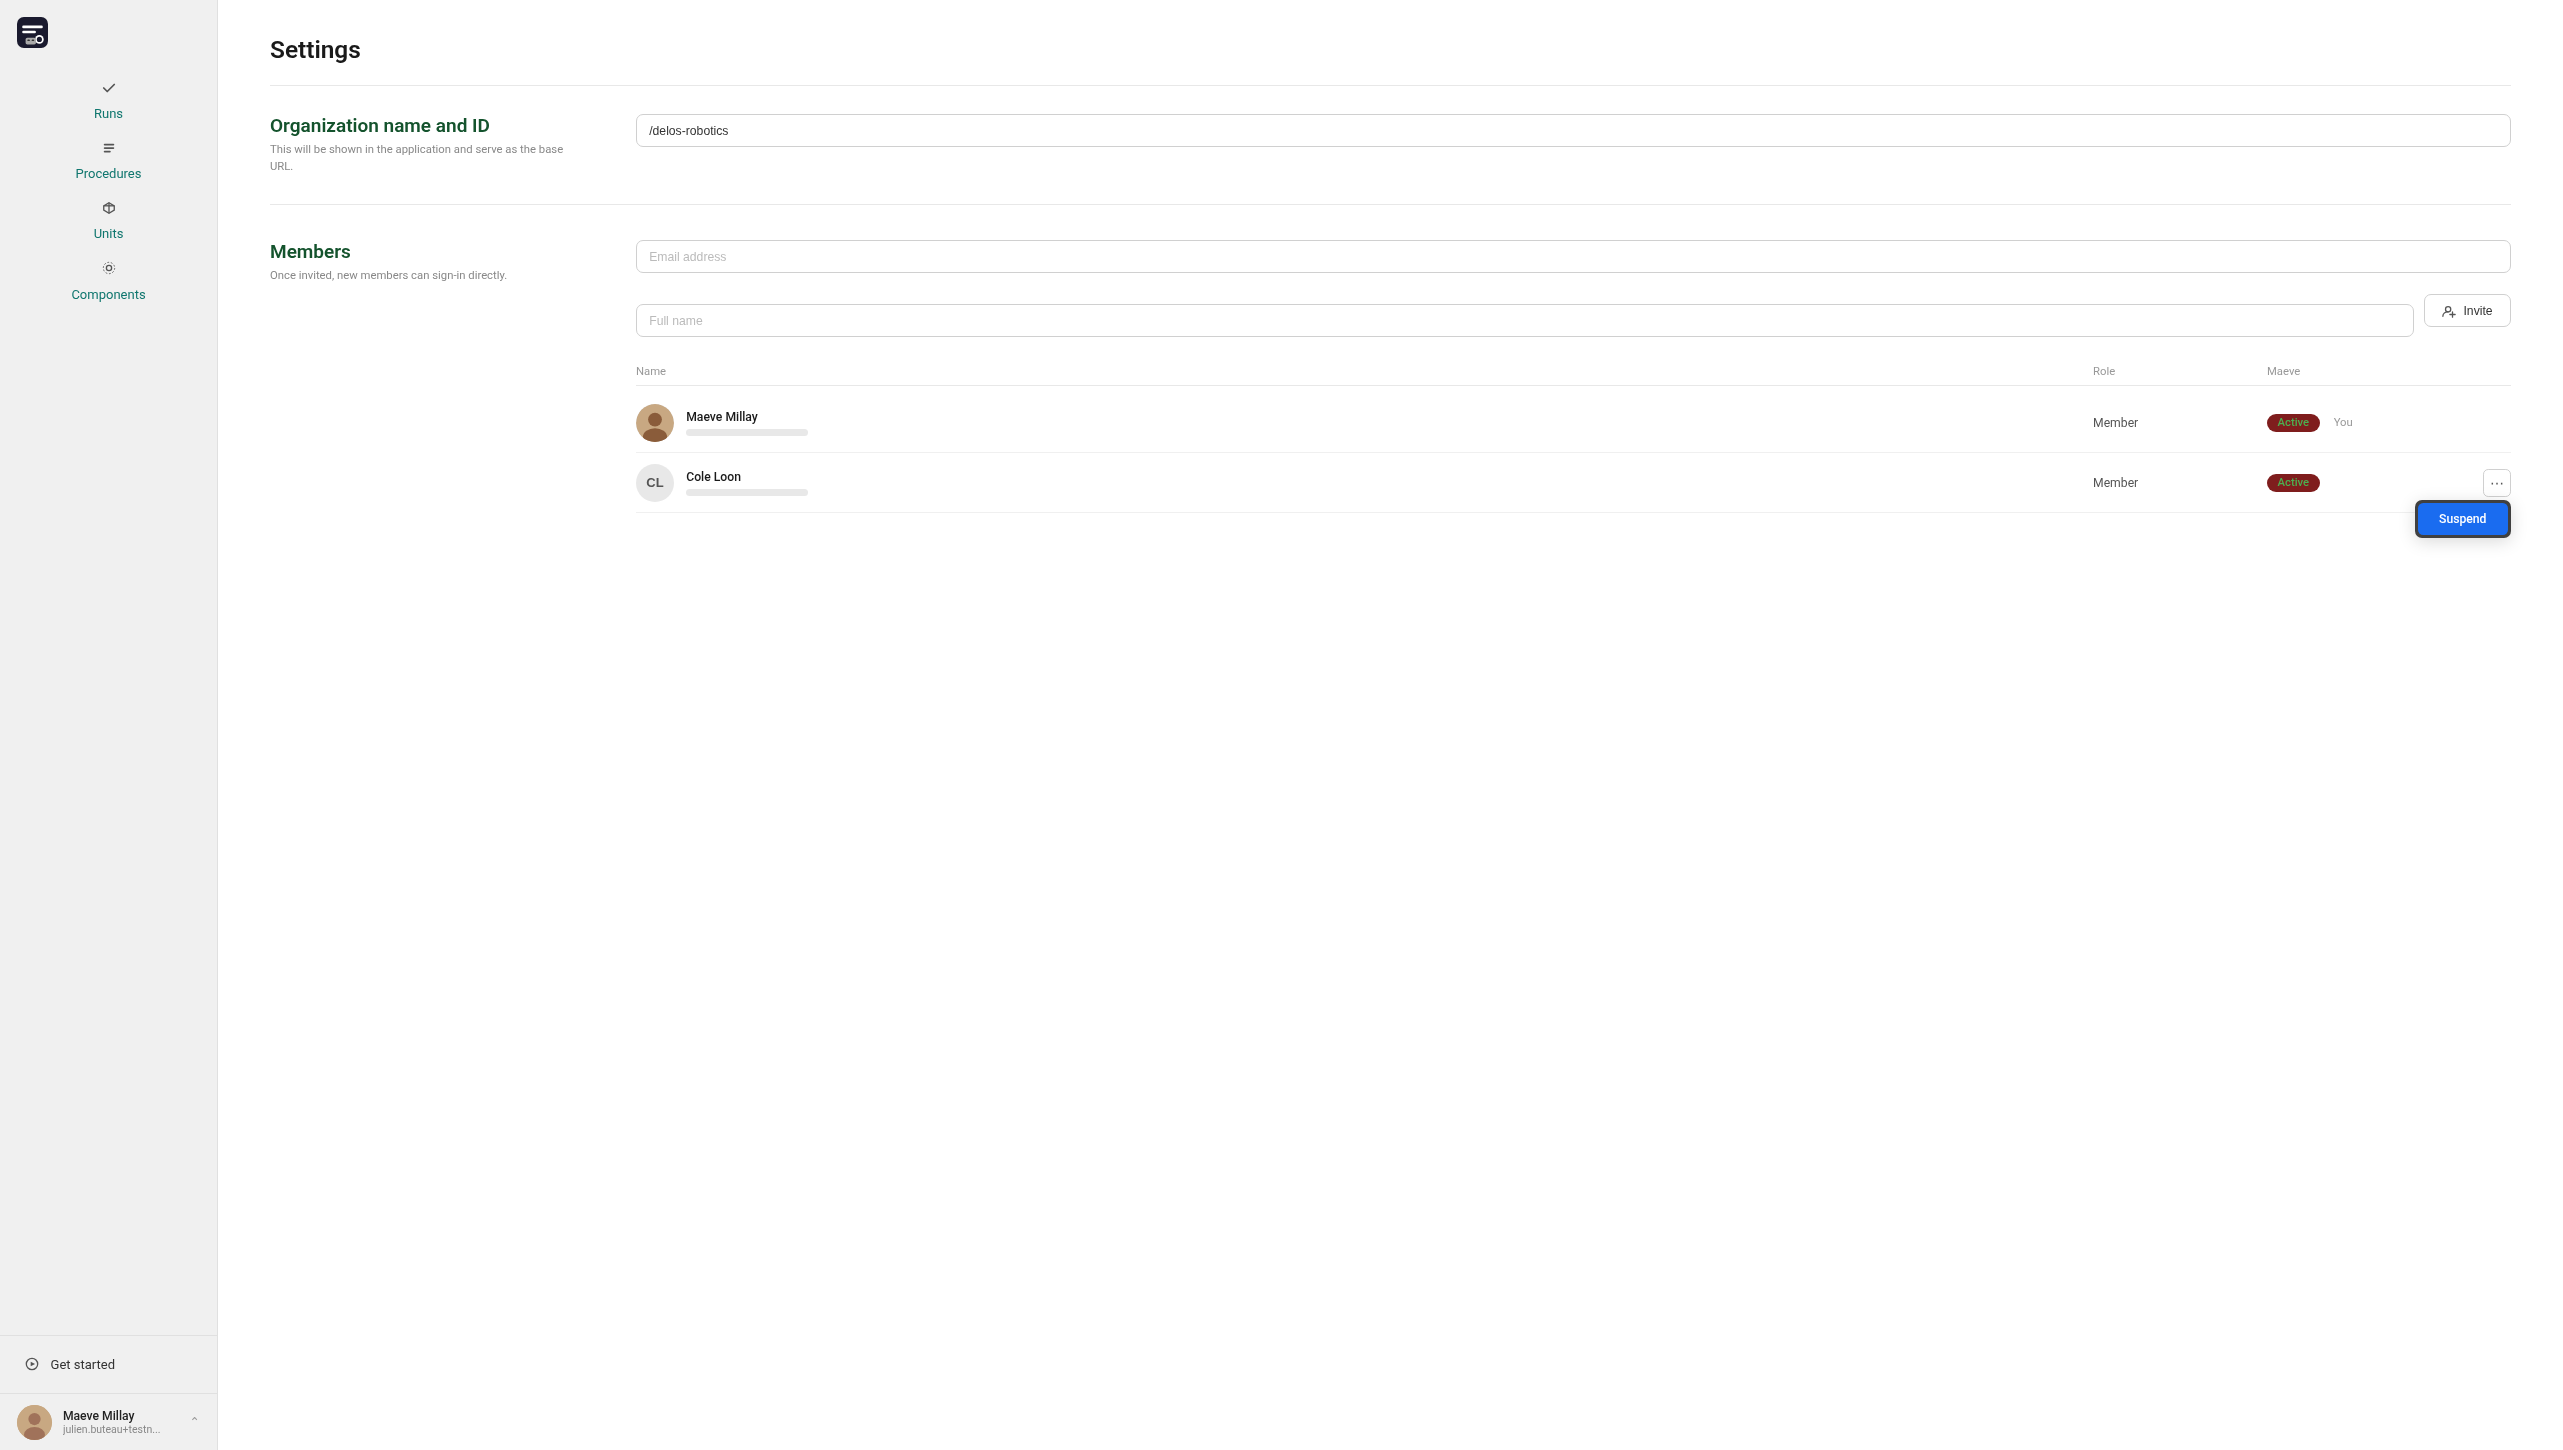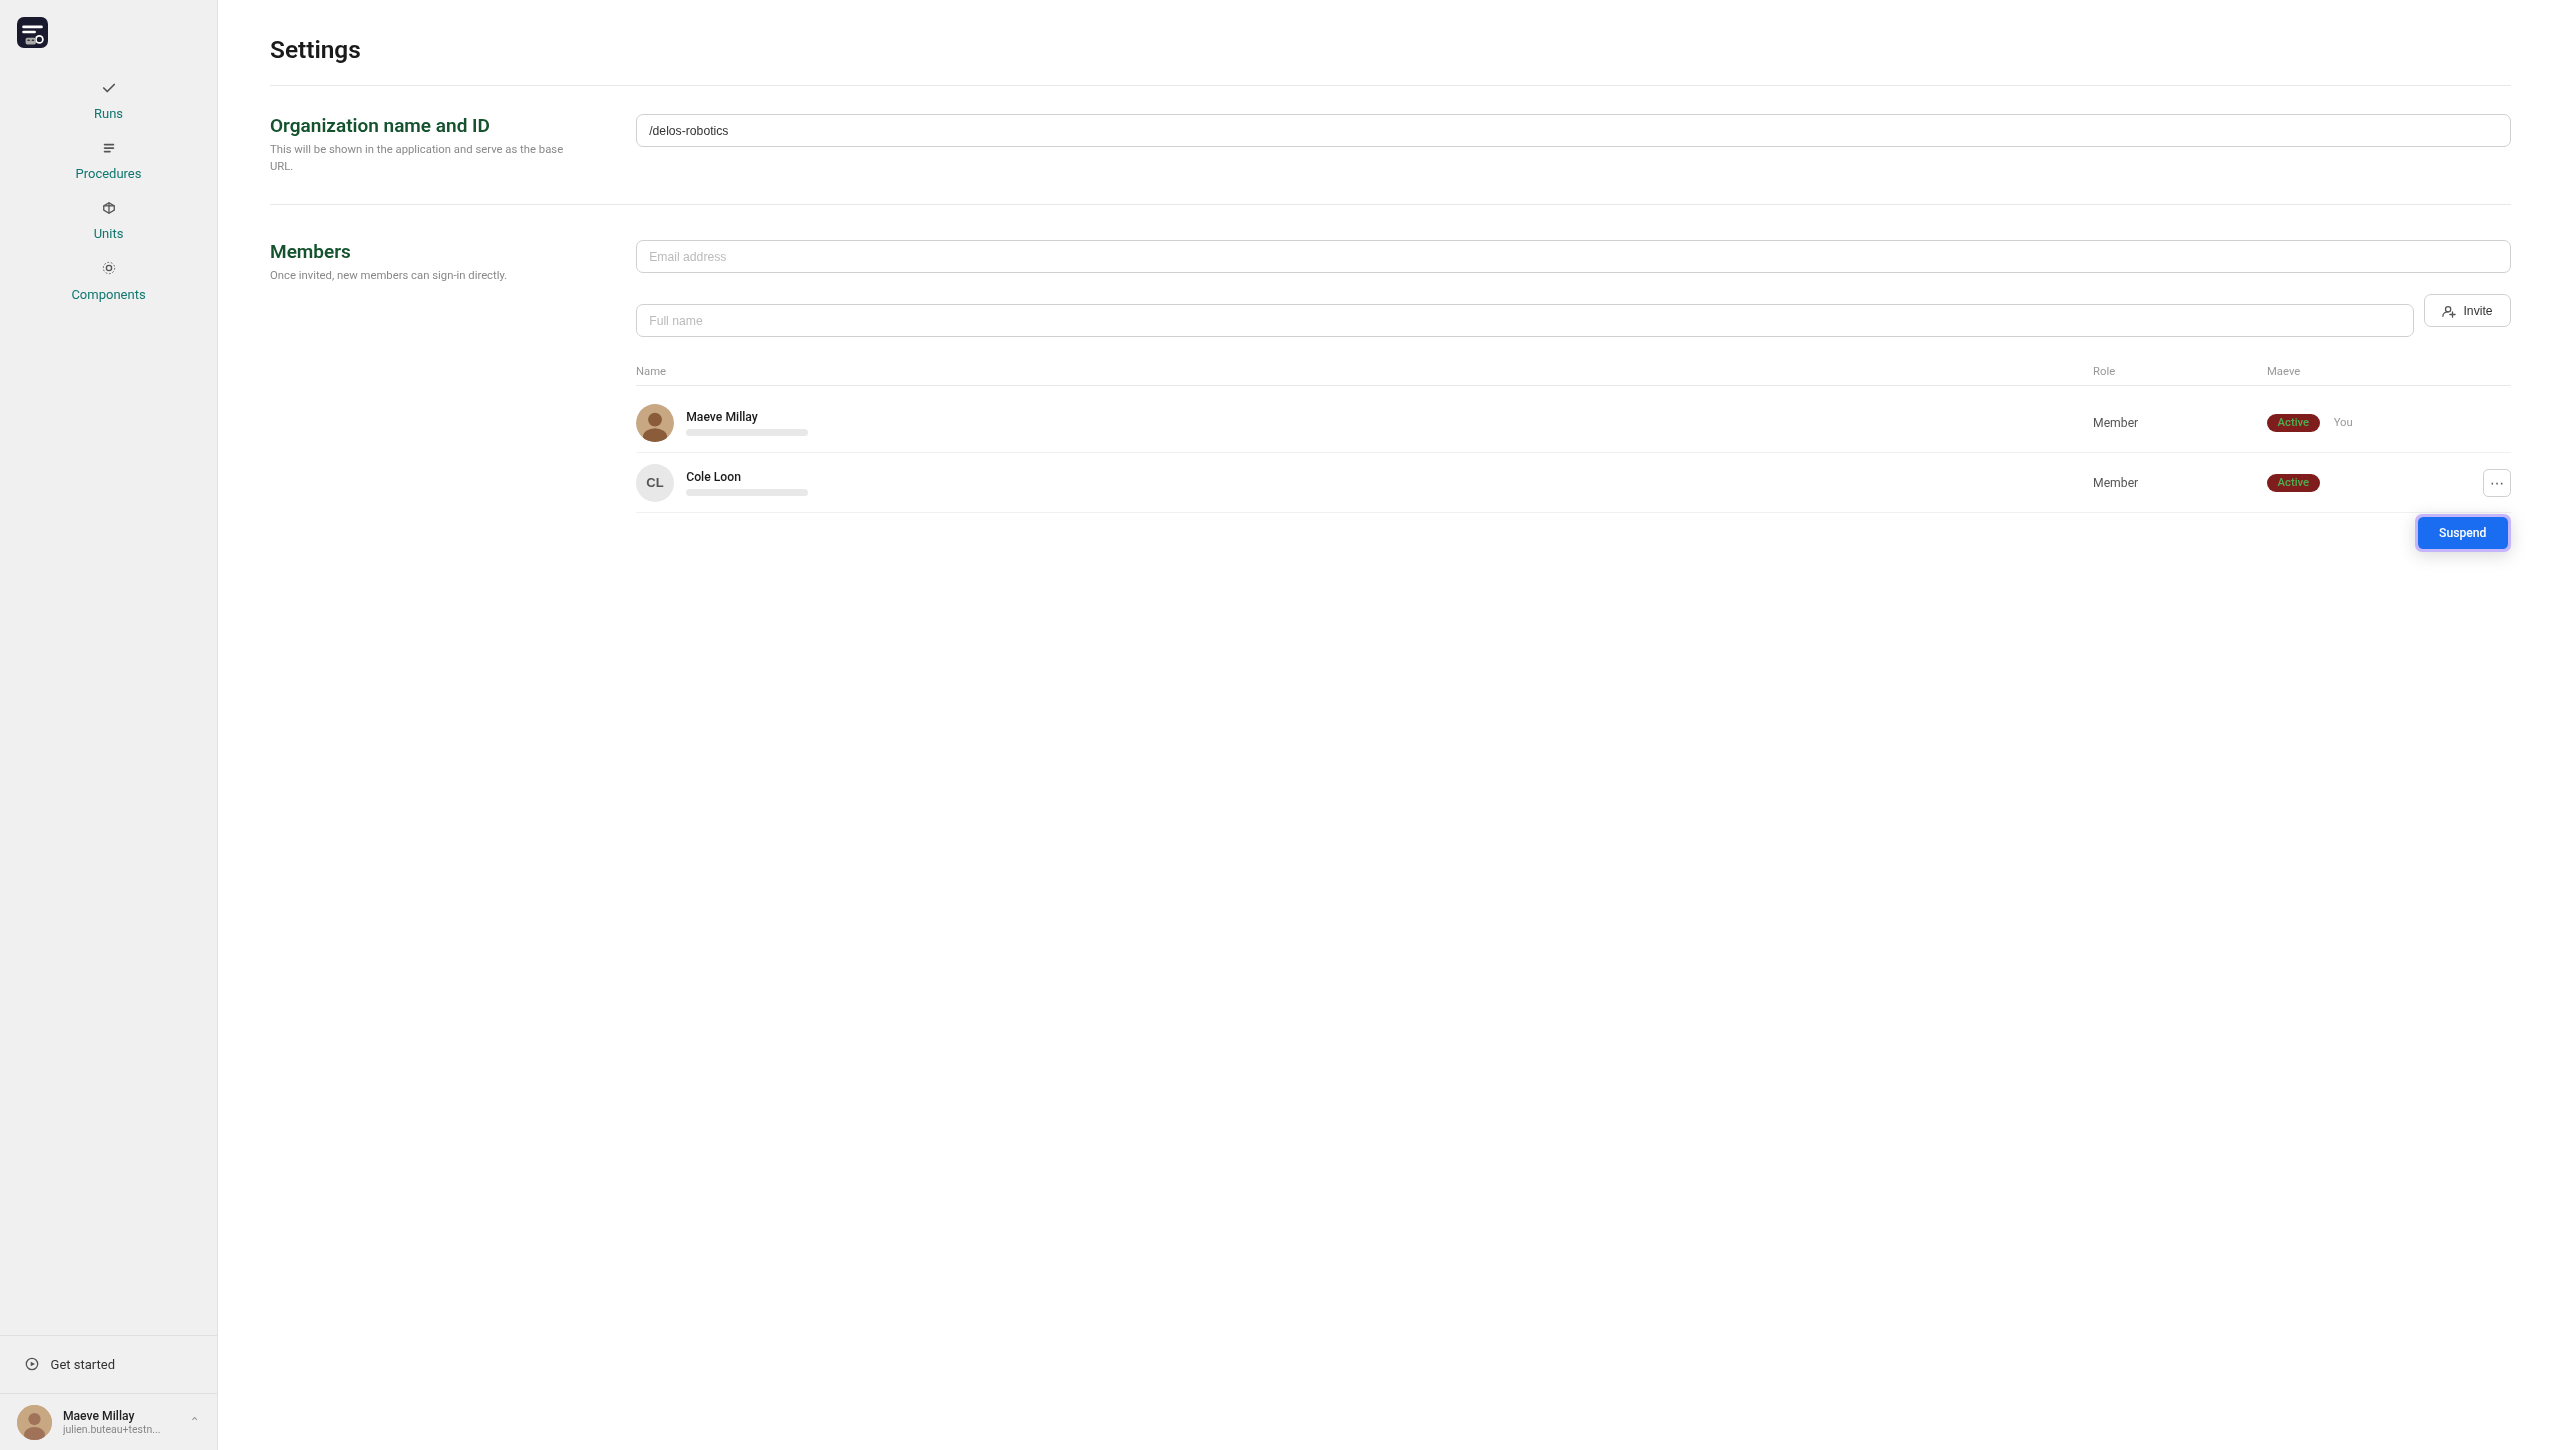--- a/index.html
+++ b/index.html
@@ -346,23 +346,23 @@
       display: flex;
       align-items: center;
       justify-content: center;
       cursor: pointer;
       font-size: 14px;
       color: #555;
     }
 
     .dropdown-menu {
       position: absolute;
-      top: 45px;
+      top: 31px;
       right: 0;
-      background: #c4b5fd;
+      background: #404040;
       border-radius: 7px;
       box-shadow: 0 3.5px 17.4px rgba(0,0,0,0.15);
       overflow: hidden;
       z-index: 100;
     }
 
     .dropdown-item {
       padding: 8.7px 17.4px;
       font-size: 12.2px;
       cursor: pointer;

